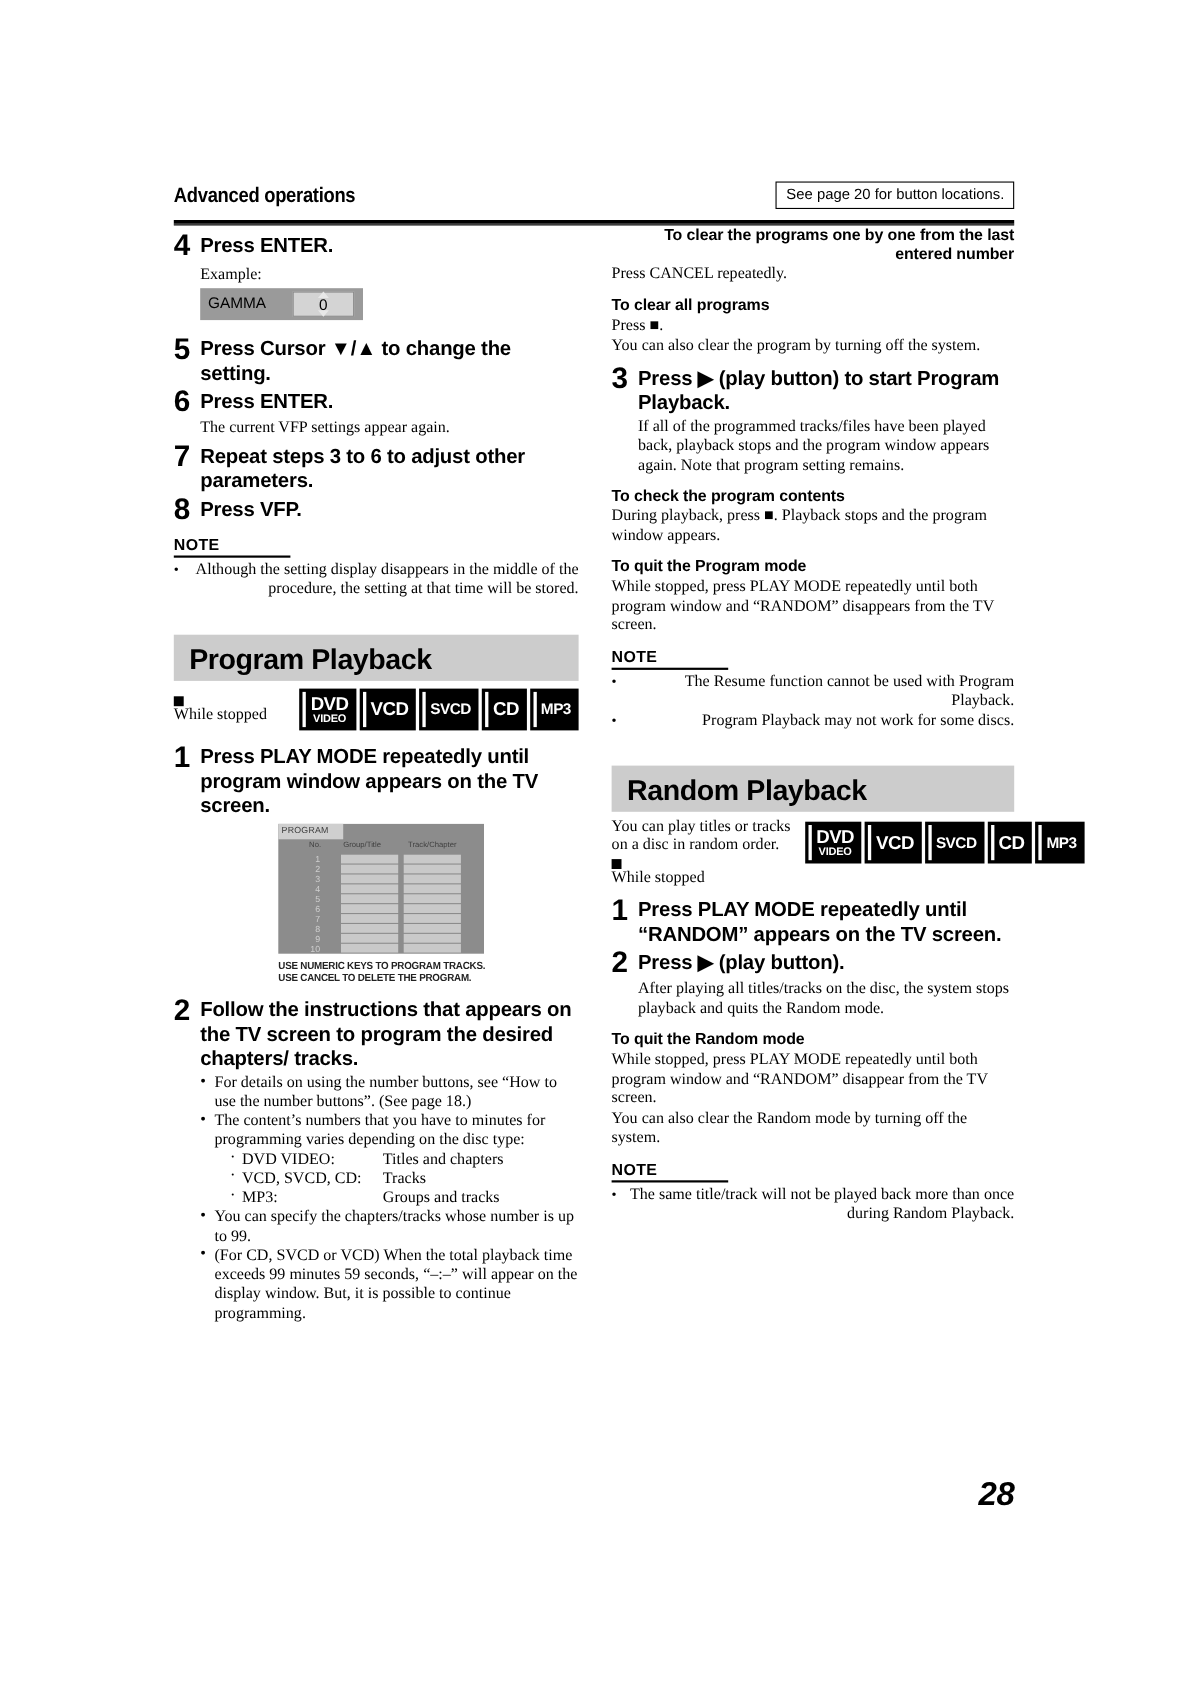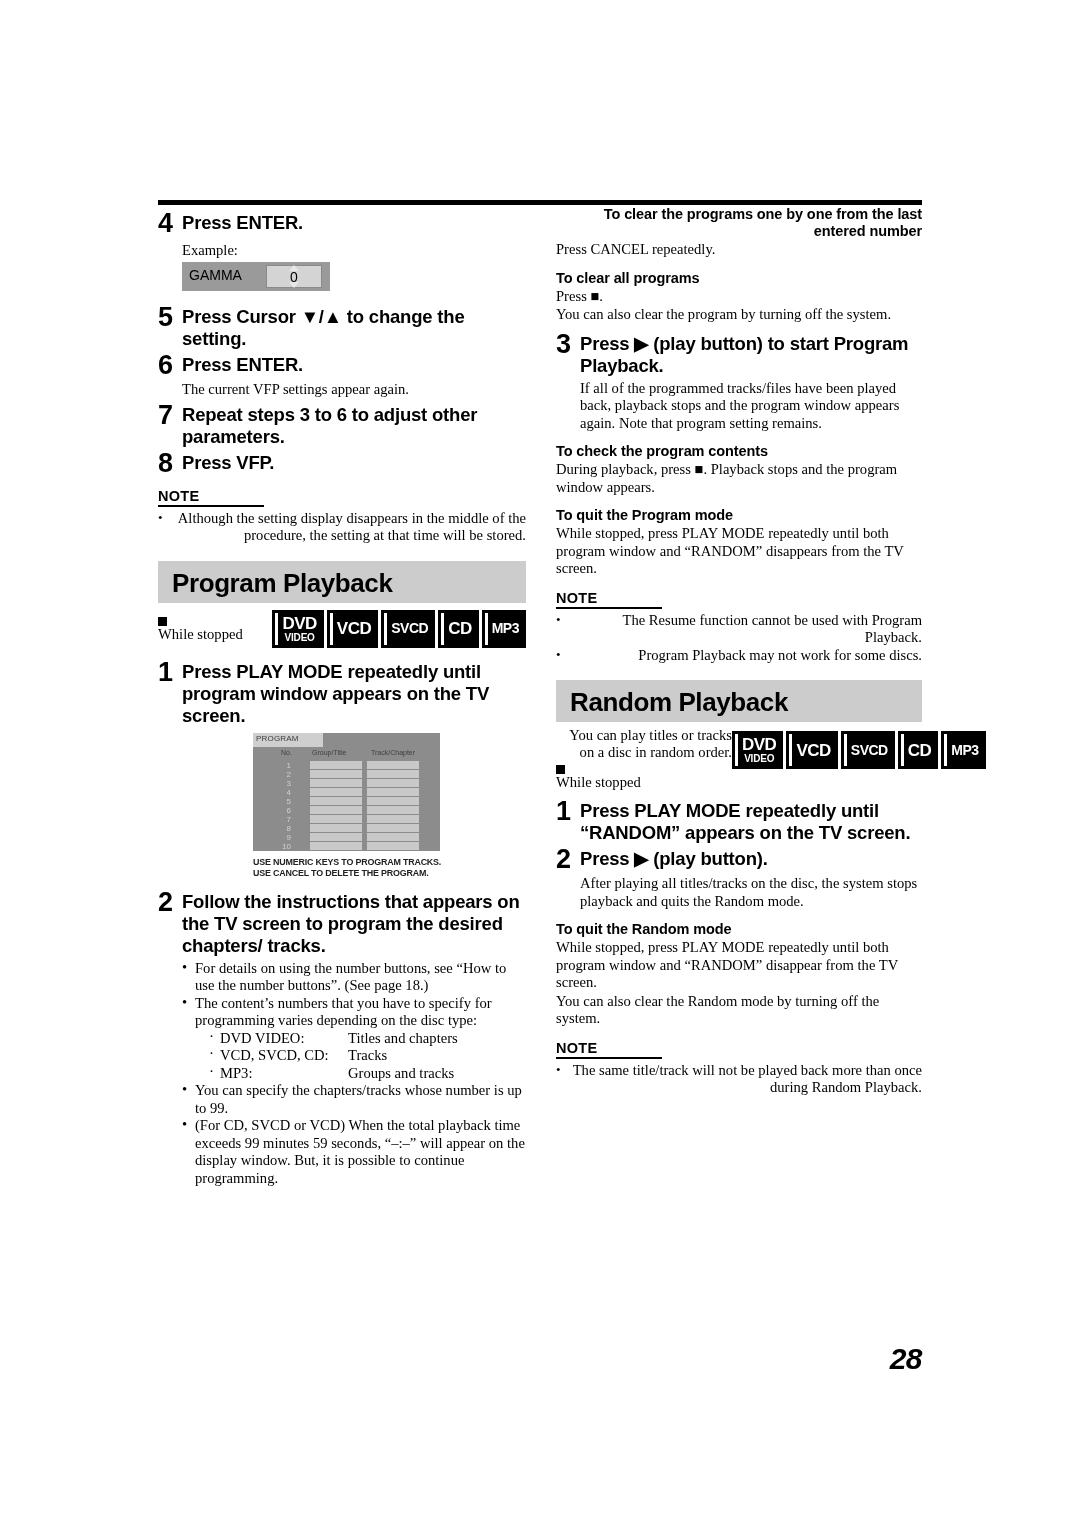--- a/index.html
+++ b/index.html
@@ -214,21 +214,21 @@
     position: absolute;
     left: 0;
     top: -1px;
     font-size: 13px;
   }
 
   
   .section-banner {
     background: #cccccc;
     height: 42px;
-    margin-top: 16px;
+    margin-top: 32px;
     position: relative;
   }
   .section-banner .banner-text {
     position: absolute;
     left: 14px;
     top: 7px;
     font-family: "Liberation Sans", sans-serif;
     font-weight: bold;
     font-size: 26px;
     letter-spacing: -0.4px;
@@ -296,21 +296,21 @@
     position: relative;
     width: 187px;
     height: 118px;
     margin: 6px 0 0 95px;
     background: #8c8c8c;
   }
   .pw-tab {
     position: absolute;
     left: 0;
     top: 0;
-    width: 70px;
+    width: 59px;
     height: 14px;
     background: #cfcfcf;
   }
   .pw-tab-label {
     position: absolute;
     left: 3px;
     top: 1px;
     font-family: "Liberation Sans", sans-serif;
     font-size: 8px;
     color: #3d3d3d;
@@ -457,20 +457,24 @@
     font-size: 30px;
     letter-spacing: -0.5px;
     margin-top: 33px;
   }
 </style>
 </head>
 <body>
 
 <div class="page">
 
+  <div class="header">
+    <div class="header-title">Advanced operations</div>
+    <div class="header-note-box">See page 20 for button locations.</div>
+  </div>
   <div class="header-rule"></div>
 
   <div class="col-left">
 
     <div class="step">
       <div class="step-num">4</div>
       <div class="step-text">Press ENTER.</div>
     </div>
     <div class="caption">Example:</div>
 
@@ -614,21 +618,21 @@
     </div>
 
     <div class="step" style="margin-top:11px;">
       <div class="step-num">2</div>
       <div class="step-text">Follow the instructions that appears on the TV screen to program the desired chapters/ tracks.</div>
     </div>
 
     <ul class="blist">
       <li>For details on using the number buttons, see “How to use the number buttons”. (See page 18.)</li>
       <li>
-        <span>The content’s numbers that you have to specify for programming varies depending on the disc type:</span>
+        <span>The content’s numbers that you have to minutes for programming varies depending on the disc type:</span>
         <ul class="sublist">
           <li>
             <span class="dt">DVD VIDEO:</span>
             <span>Titles and chapters</span>
           </li>
           <li>
             <span class="dt">VCD, SVCD, CD:</span>
             <span>Tracks</span>
           </li>
           <li>
@@ -669,21 +673,21 @@
     <ul class="note-list">
       <li>The Resume function cannot be used with Program Playback.</li>
       <li>Program Playback may not work for some discs.</li>
     </ul>
 
     <div class="section-banner">
       <div class="banner-text">Random Playback</div>
     </div>
 
     <div class="random-intro-row">
-      <div style="flex:0 0 176px;text-align:right;">
+      <div style="flex:0 0 176px;">
         <div class="random-intro-text">You can play titles or tracks on a disc in random order.</div>
         <div class="while-stopped" style="margin-top:4px;">
           <span class="sq-marker"></span>
           <span>While stopped</span>
         </div>
       </div>
       <div class="badges" style="margin-top:4px;">
         <div class="badge">
           <span class="b-main">DVD</span>
           <span class="b-sub">VIDEO</span>

